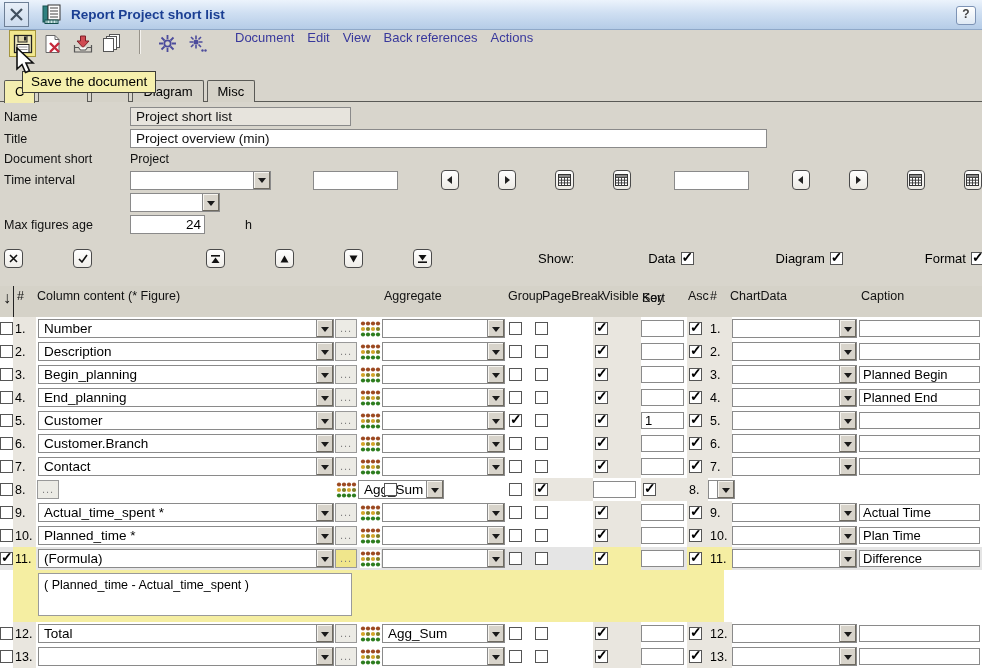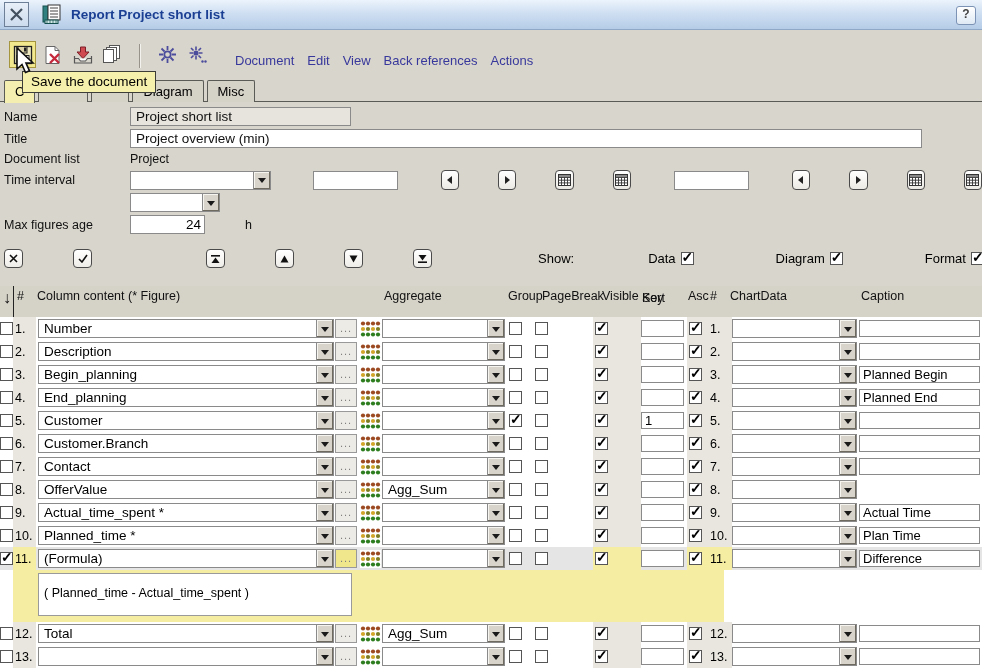--- a/index.html
+++ b/index.html
@@ -8,21 +8,21 @@
   .app { position:relative; width:982px; height:671px; background:#d8d5cc; }
 
   
   .titlebar { position:relative; height:30px; background:linear-gradient(#ecf3fc,#cfdff2 45%,#b5cce7); border-bottom:1px solid #8fa8c8; display:flex; align-items:center; }
   .closebtn { width:25px; height:25px; margin-left:4px; background:linear-gradient(#e8eff8,#cddcee); border:1px solid #6d7f96; display:flex; align-items:center; justify-content:center; cursor:pointer; }
   .reporticon { margin-left:12px; display:flex; }
   .wtitle { color:#1b3f93; font-weight:bold; font-size:13.5px; margin-left:8px; }
   .helpbtn { position:absolute; right:6px; top:6px; width:20px; height:19px; border:1px solid #7d93b5; border-radius:3px; background:linear-gradient(#ffffff,#dfe9f4); color:#444; font-weight:bold; font-size:12px; text-align:center; cursor:pointer; }
 
   
-  .toolbar { height:38px; display:flex; align-items:flex-end; background:#d8d5cc; padding-left:6px; }
+  .toolbar { height:38px; display:flex; align-items:flex-start; background:#d8d5cc; padding-left:6px; }
   .tbtn { width:27px; height:27px; border:1px solid transparent; background:transparent; display:flex; align-items:center; justify-content:center; margin-left:3px; cursor:pointer; padding:0; }
   .tbtn.hl { background:#f2e88e; border:1px solid #a4953e; }
   .tsep { width:1px; height:24px; background:#97938a; box-shadow:1px 0 0 #f4f2ee; margin:0 11px 0 13px; }
   .menus { display:flex; gap:13px; margin-left:24px; font-size:13px; color:#38389c; }
   .menus span { cursor:pointer; }
 
   
   .tabline { position:absolute; top:101px; left:0; width:982px; height:1px; background:#5a5a56; }
   .tabs { position:absolute; top:80px; left:4px; display:flex; height:22px; z-index:2; }
   .tab { border:1px solid #5a5a56; border-bottom:none; background:#d5d2c8; padding:3px 10px 0 10px; font-size:13px; margin-right:3px; border-radius:2px 2px 0 0; cursor:pointer; white-space:nowrap; }
@@ -80,21 +80,21 @@
   .dots { width:22px; height:19px; margin-left:1px; border:1px solid #999; background:#ecebe5; color:#808080; font-size:11px; letter-spacing:1px; text-align:center; line-height:13px; cursor:pointer; padding:0; }
   .trow.sel .dots { background:#f0e68c; }
   .pal { display:flex; margin-left:2px; cursor:pointer; }
   .cbpad { margin-left:2px; }
   .ti { border:1px solid #8a8a8a; height:17px; font-size:13px; font-family:inherit; padding:0 3px; background:#fff; }
   .w-sort { width:43px; }
   .w-cap { width:121px; }
 
   .formula-band { height:52px; position:relative; background:#fff; }
   .fb-y { position:absolute; left:13px; top:0; width:711px; height:52px; background:#f5eea2; }
-  .fx { position:absolute; left:25px; top:3px; width:314px; height:43px; background:#fff; border:1px solid #9a9a9a; font-size:12.5px; padding:12px 5px; }
+  .fx { position:absolute; left:25px; top:3px; width:314px; height:43px; background:#fff; border:1px solid #9a9a9a; font-size:12.5px; padding:4px 5px; }
 </style>
 </head>
 <body>
 
 <div class="app">
 
   <div class="titlebar">
     <div class="closebtn">
       <svg width="15" height="15" viewBox="0 0 15 15">
           <path d="M2 2 L13 13 M13 2 L2 13" stroke="#42505f" stroke-width="2.2" fill="none"></path>
@@ -185,24 +185,24 @@
       <path d="M3 1 L3 22 L8 17.5 L11.5 25.5 L15.5 23.8 L12 16 L19 16 Z" fill="#fff" stroke="#111" stroke-width="1.6"></path>
     </svg>
 
   <div class="form">
     <div class="frow">
       <span class="flabel">Name</span>
       <div class="field ro" style="width:221px">Project short list</div>
     </div>
     <div class="frow">
       <span class="flabel">Title</span>
-      <div class="field" style="width:792px">Project overview (min)</div>
+      <div class="field" style="width:637px">Project overview (min)</div>
     </div>
     <div class="frow" style="height:16px">
-      <span class="flabel">Document list</span>
+      <span class="flabel">Document short</span>
       <span class="statictext">Project</span>
     </div>
     <div class="frow">
       <span class="flabel">Time interval</span>
       <div class="dd" style="width:160px">
           <span class="ddv"></span>
           <span class="db"></span>
         </div>
       <div class="field" style="width:98px;margin-left:7px"></div>
       <button class="sqbtn" style="margin-left:8px">
@@ -831,26 +831,20 @@
         </div>
   </div>
       <div class="trow">
     <div class="cell">
           <span class="cb"></span>
         </div>
     <div class="cell g">
           <span class="numlbl">8.</span>
         </div>
     <div class="cell">
-          <div class="dd w-content">
-            <span class="ddv">OfferValue</span>
-            <span class="db"></span>
-          </div>
-        </div>
-    <div class="cell">
           <button class="dots">...</button>
         </div>
     <div class="cell">
           <span class="pal">
             <svg width="21" height="18" viewBox="0 0 21 18">
               <rect x="0" y="0" width="21" height="18" fill="#fff"></rect>
               <circle cx="3" cy="3.5" r="2.1" fill="#9c4a22"></circle>
               <circle cx="8" cy="3.5" r="2.1" fill="#9c4a22"></circle>
               <circle cx="13" cy="3.5" r="2.1" fill="#9c4a22"></circle>
               <circle cx="18" cy="3.5" r="2.1" fill="#9c4a22"></circle>

